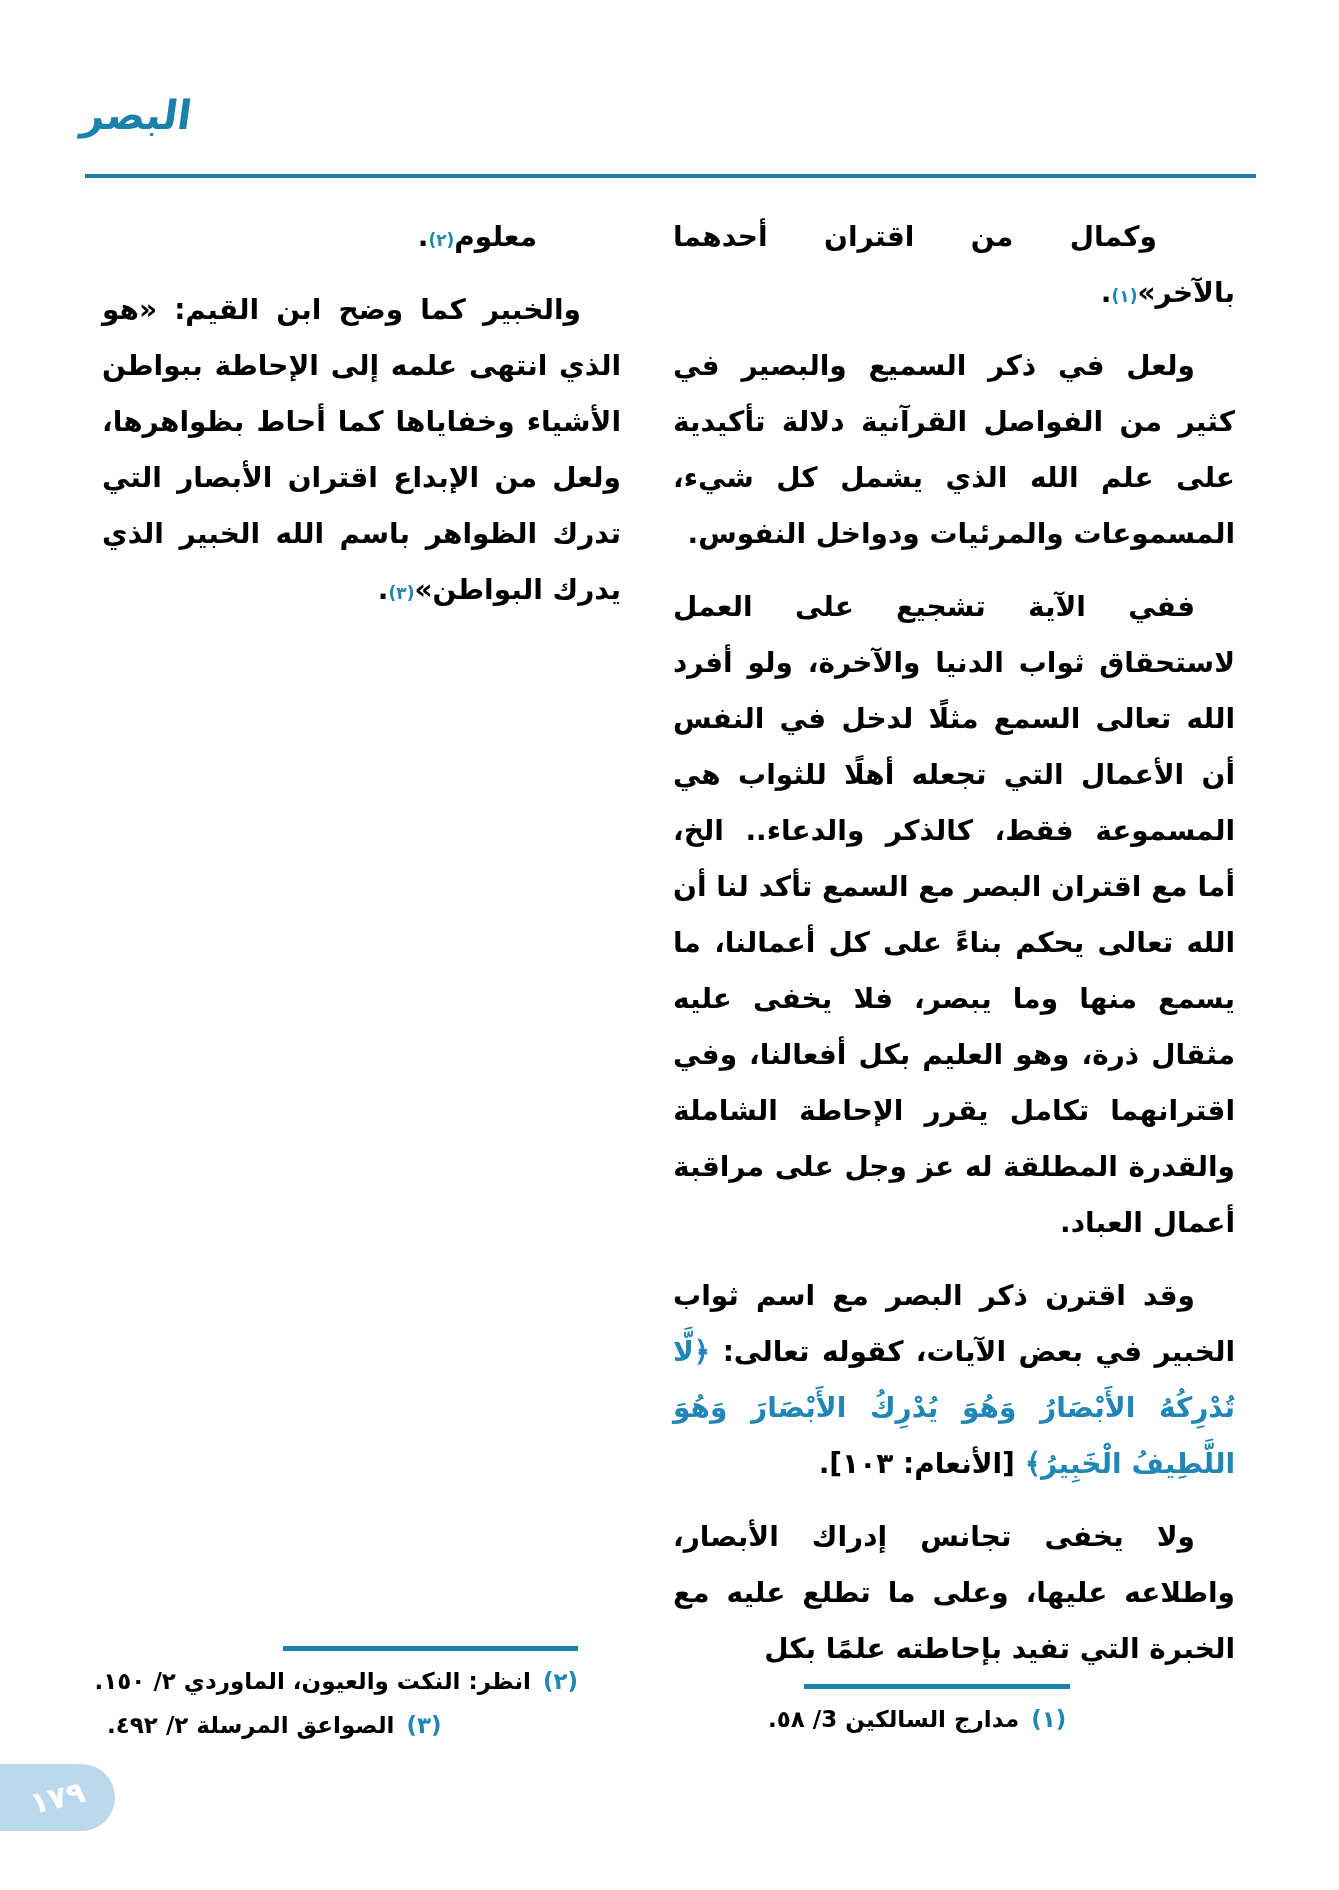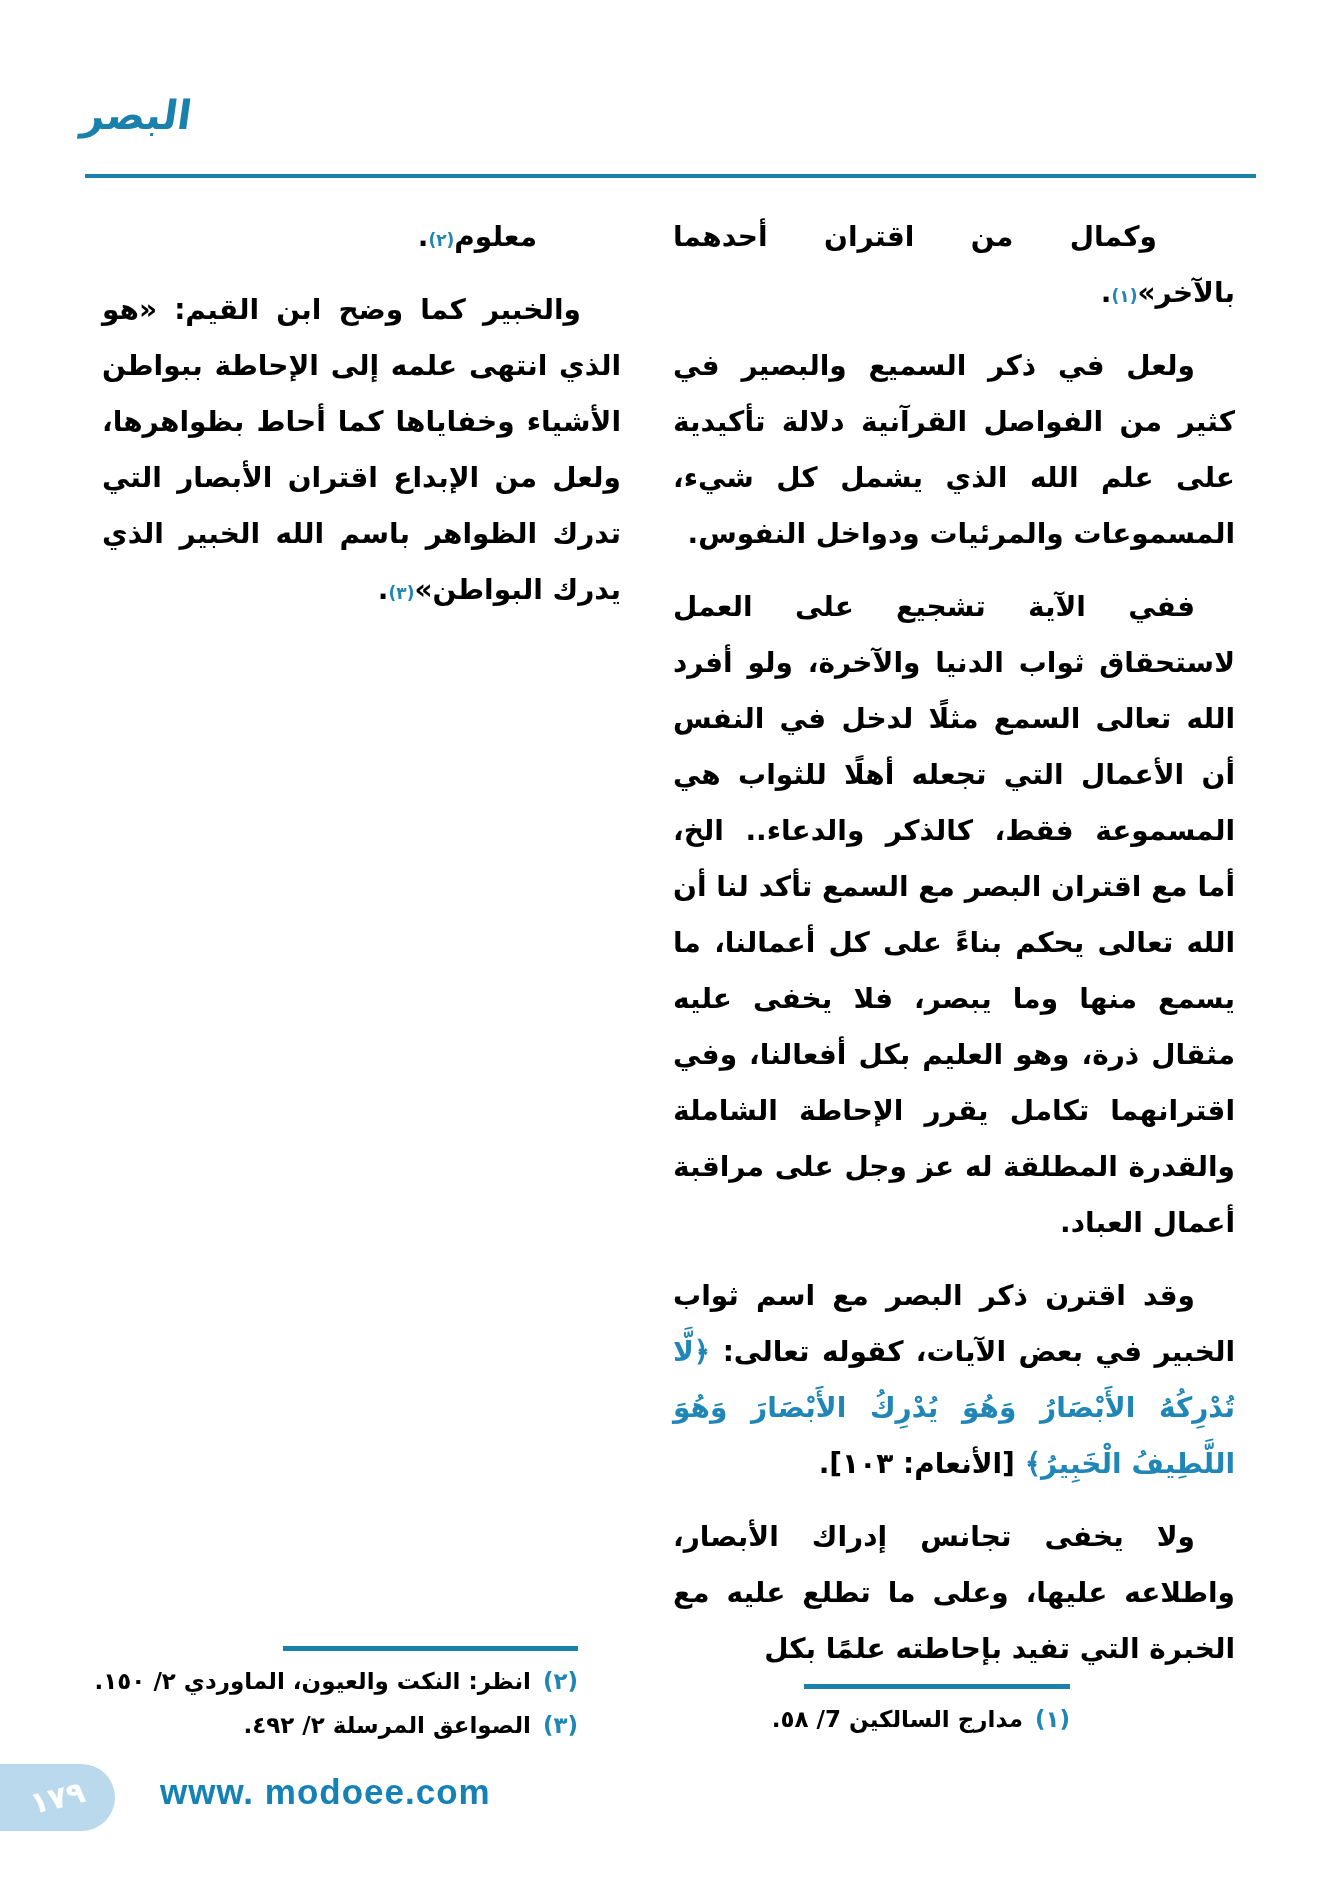--- a/index.html
+++ b/index.html
@@ -40,21 +40,21 @@
   sup.fnref{
     color:#1f86b5;
     font-size:17px;
     line-height:0;
     vertical-align:30%;
     font-weight:bold;
   }
   
   .fnblock{
     position:absolute;
-    direction:rtl;text-align:right;
+    direction:rtl;text-align:left;
     color:#000;font-weight:bold;
   }
   .fn-right{left:768px;top:1684px;width:302px;}
   .fn-left{left:107px;top:1646px;width:471px;}
   .fn-sep{height:5px;background:#1a81ad;margin-bottom:8px;}
   .fn-right .fn-sep{width:266px;}
   .fn-left .fn-sep{width:295px;}
   .fn-line{
     font-size:23px;line-height:44px;white-space:nowrap;
   }
@@ -104,27 +104,26 @@
   </div>
 
   <div class="col col-left">
     <p class="para tail-left"><span>معلوم</span><sup class="fnref">(٢)</sup><span>.</span></p>
 
     <p class="para"><span>والخبير كما وضح ابن القيم: «هو الذي انتهى علمه إلى الإحاطة ببواطن الأشياء وخفاياها كما أحاط بظواهرها، ولعل من الإبداع اقتران الأبصار التي تدرك الظواهر باسم الله الخبير الذي يدرك البواطن»</span><sup class="fnref">(٣)</sup><span>.</span></p>
   </div>
 
   <div class="fnblock fn-right">
     <div class="fn-sep"></div>
-    <div class="fn-line"><span class="fn-num">(١)</span><span>مدارج السالكين 7/ ٥٨.</span></div>
+    <div class="fn-line"><span class="fn-num">(١)</span><span>مدارج السالكين 3/ ٥٨.</span></div>
   </div>
 
   <div class="fnblock fn-left">
     <div class="fn-sep"></div>
     <div class="fn-line"><span class="fn-num">(٢)</span><span>انظر: النكت والعيون، الماوردي ٢/ ١٥٠.</span></div>
     <div class="fn-line"><span class="fn-num">(٣)</span><span>الصواعق المرسلة ٢/ ٤٩٢.</span></div>
   </div>
 
   <div class="page-badge">
     <span class="badge-num">١٧٩</span>
   </div>
-  <div class="site">www. modoee.com</div>
 
 </div>
 
 </body></html>

